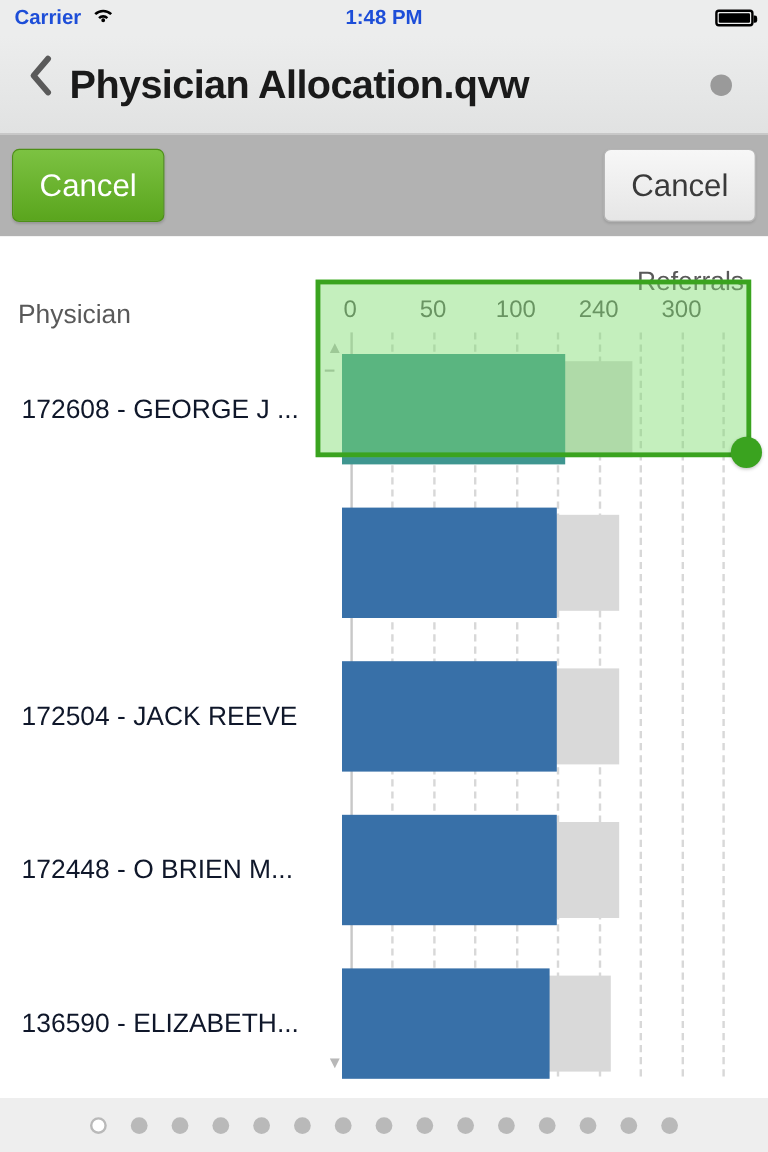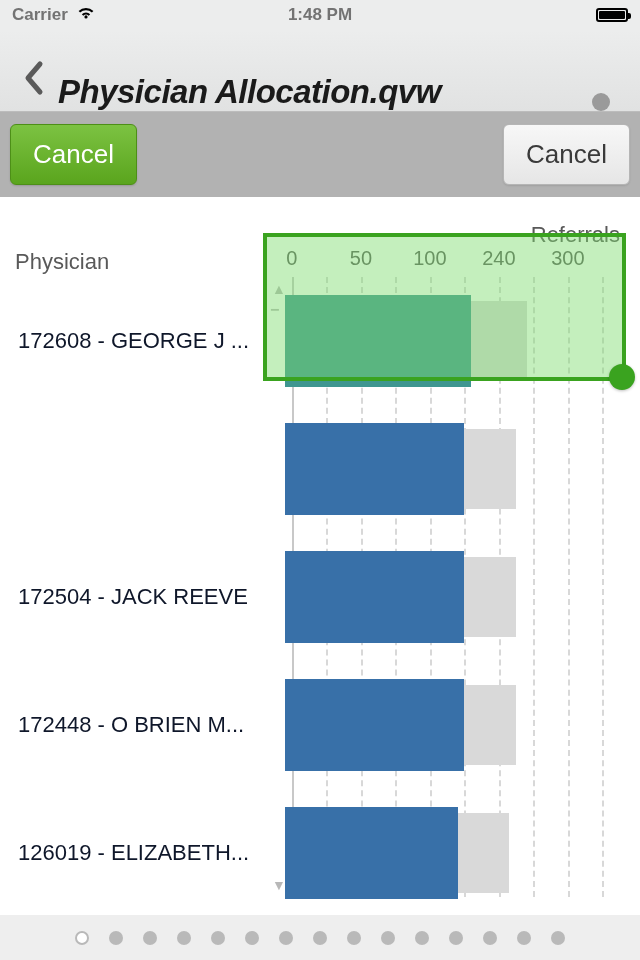--- a/index.html
+++ b/index.html
@@ -1,20 +1,20 @@
 <!DOCTYPE html>
 <html><head>
 <meta charset="utf-8">
 <style>
   * { box-sizing: border-box; margin: 0; padding: 0; }
   html, body { width: 640px; height: 960px; font-family: -apple-system, Helvetica, Arial, sans-serif; background: #fff; }
-  .status-bar { height: 30px; background: #eceded; display: flex; align-items: center; justify-content: space-between; padding: 0 12px; font-size: 17px; font-weight: 600; color: #737373; }
+  .status-bar { height: 30px; background: #eceded; display: flex; align-items: center; justify-content: space-between; padding: 0 12px; font-size: 17px; font-weight: 600; color: #1d4ed8; }
   .status-left, .status-right { display: flex; align-items: center; gap: 8px; }
   .status-center { position: absolute; left: 50%; transform: translateX(-50%); }
-  .header { height: 82px; background: linear-gradient(#eceded, #e1e2e2); border-bottom: 1px solid #bcbcbc; display: flex; align-items: flex-end; padding: 0 12px; position: relative; font-style: italic; }
+  .header { height: 82px; background: linear-gradient(#eceded, #e1e2e2); border-bottom: 1px solid #bcbcbc; display: flex; align-items: center; padding: 0 12px; position: relative; }
   .back-chevron { font-size: 44px; font-weight: 300; color: #5a5a5a; line-height: 1; padding: 0 10px 8px 10px; cursor: pointer; }
   .header-title { font-size: 33px; font-weight: 600; color: #1a1a1a; margin-left: 4px; letter-spacing: -0.5px; }
   .header-dot { width: 18px; height: 18px; border-radius: 50%; background: #9a9a9a; position: absolute; right: 30px; }
   .toolbar { height: 85px; background: #b2b2b2; display: flex; align-items: center; justify-content: space-between; padding: 0 10px; }
   .btn-select { background: linear-gradient(#7cc242, #5aa51d); color: #fff; font-size: 26px; border: 1px solid #4d8f17; border-radius: 6px; padding: 14px 22px; cursor: pointer; box-shadow: 0 1px 2px rgba(0,0,0,0.15); }
   .btn-cancel { background: linear-gradient(#f7f7f7, #e6e6e6); color: #3a3a3a; font-size: 26px; border: 1px solid #b5b5b5; border-radius: 6px; padding: 14px 22px; cursor: pointer; box-shadow: 0 1px 2px rgba(0,0,0,0.1); text-align: right; }
   .chart-area { position: relative; height: 718px; background: #fff; padding-top: 30px; }
   .axis-title-top { position: absolute; right: 20px; top: 25px; font-size: 22px; color: #595959; font-family: Arial, sans-serif; text-align: right; }
   .col-header { position: absolute; left: 15px; top: 52px; font-size: 22px; color: #595959; font-family: Arial, sans-serif; }
   .axis-ticks { position: absolute; left: 285px; right: 10px; top: 50px; height: 26px; }
@@ -127,21 +127,21 @@
       </div>
     </div>
     <div class="row">
       <div class="row-label">172448 - O BRIEN M...</div>
       <div class="bar-group">
         <div class="bar-bg" style="width:67%"></div>
         <div class="bar-fg" style="width:52%"></div>
       </div>
     </div>
     <div class="row">
-      <div class="row-label">126019 - ELIZABETH...</div>
+      <div class="row-label">136590 - ELIZABETH...</div>
       <div class="bar-group">
         <div class="bar-bg" style="width:65%"></div>
         <div class="bar-fg" style="width:50%"></div>
       </div>
     </div>
   </div>
 
   <div class="scroll-down">▼</div>
 
   <div class="selection-box" style="left:263px; top:36px; width:363px; height:148px;">

